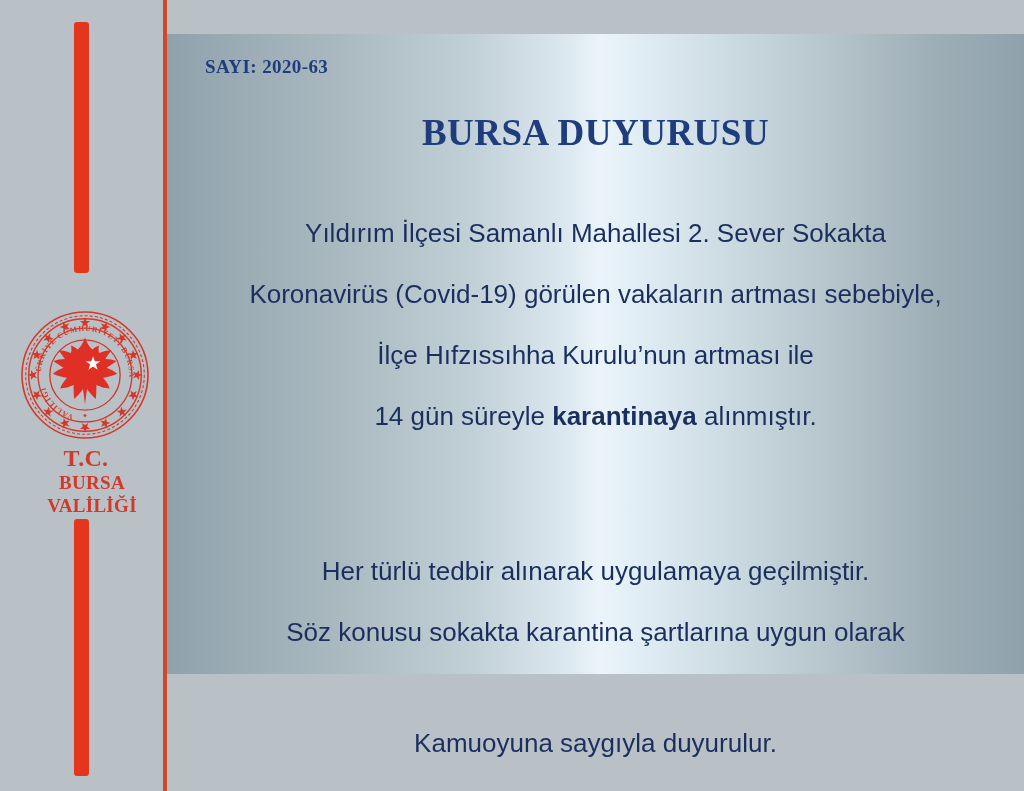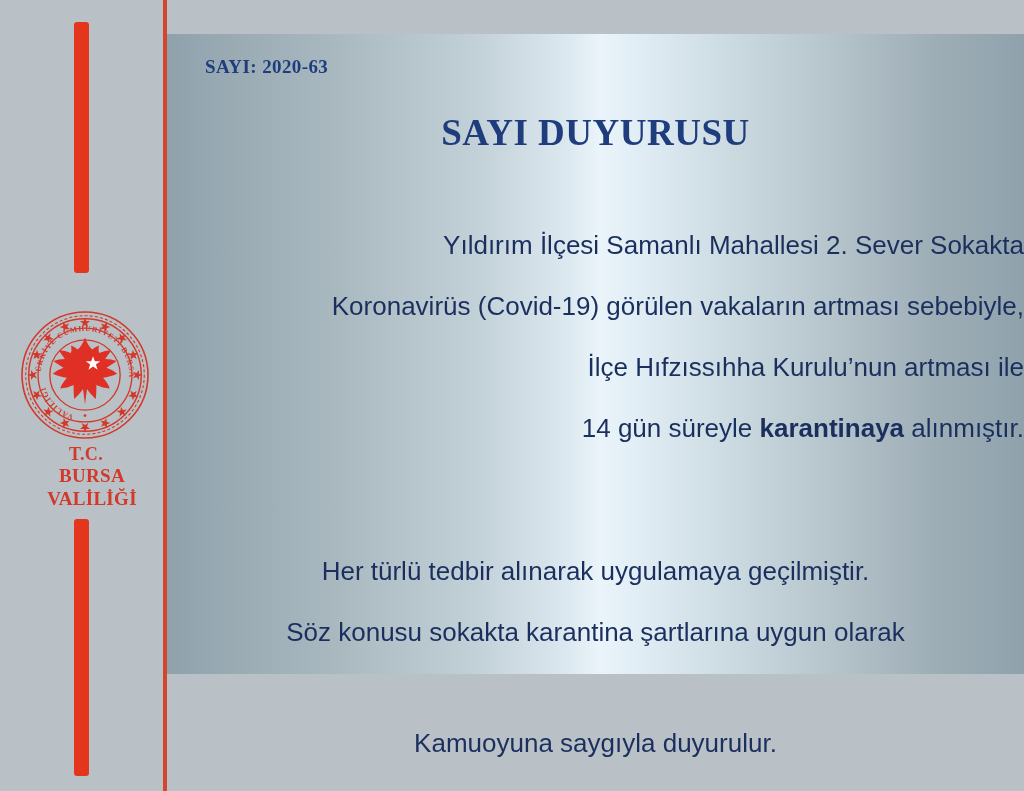--- a/index.html
+++ b/index.html
@@ -64,21 +64,21 @@
     left: 0;
     top: 444px;
     width: 164px;
     text-align: center;
     color: #d2392a;
     font-family: "Liberation Serif", serif;
     font-weight: bold;
     line-height: 1.18;
     letter-spacing: .3px;
   }
-  .org-title .tc    { display: block; font-size: 18px; padding-left: 8px; }
+  .org-title .tc    { display: block; font-size: 24px; padding-left: 8px; }
   .org-title .vali  { display: block; font-size: 19px; margin-left: 20px; }
 
   
   .main-panel {
     position: absolute;
     left: 167px;
     top: 0;
     width: 857px;
     height: 640px;
     background: linear-gradient(to right,
@@ -126,21 +126,21 @@
     width: 857px;
     text-align: center;
     color: #1b2f5e;
     font-family: "Liberation Sans", sans-serif;
     font-size: 26px;
     font-weight: 400;
   }
   .body-block .line { display: block; }
   .body-block b { font-weight: bold; }
 
-  #para-main  { top: 196px; text-align: right; }
+  #para-main  { top: 184px; }
   #para-main  .line { margin-bottom: 30px; }
 
   #para-second { top: 522px; }
   #para-second .line { margin-bottom: 30px; }
 
   #para-closing { top: 694px; }
 </style>
 </head>
 <body>
 
@@ -301,21 +301,21 @@
       <span class="vali">BURSA VALİLİĞİ</span>
     </div>
   </div>
 
   <div class="divider-line"></div>
 
   <div class="main-panel">
 
     <div class="sayi">SAYI: 2020-63</div>
 
-    <div class="headline">SAYI DUYURUSU</div>
+    <div class="headline">BURSA DUYURUSU</div>
 
     <div class="body-block" id="para-main">
         <span class="line">Yıldırım İlçesi Samanlı Mahallesi 2. Sever Sokakta</span>
         <span class="line">Koronavirüs (Covid-19) görülen vakaların artması sebebiyle,</span>
         <span class="line">İlçe Hıfzıssıhha Kurulu’nun artması ile</span>
         <span class="line">14 gün süreyle <b>karantinaya</b> alınmıştır.</span>
       </div>
 
     <div class="body-block" id="para-second">
         <span class="line">Her türlü tedbir alınarak uygulamaya geçilmiştir.</span>

